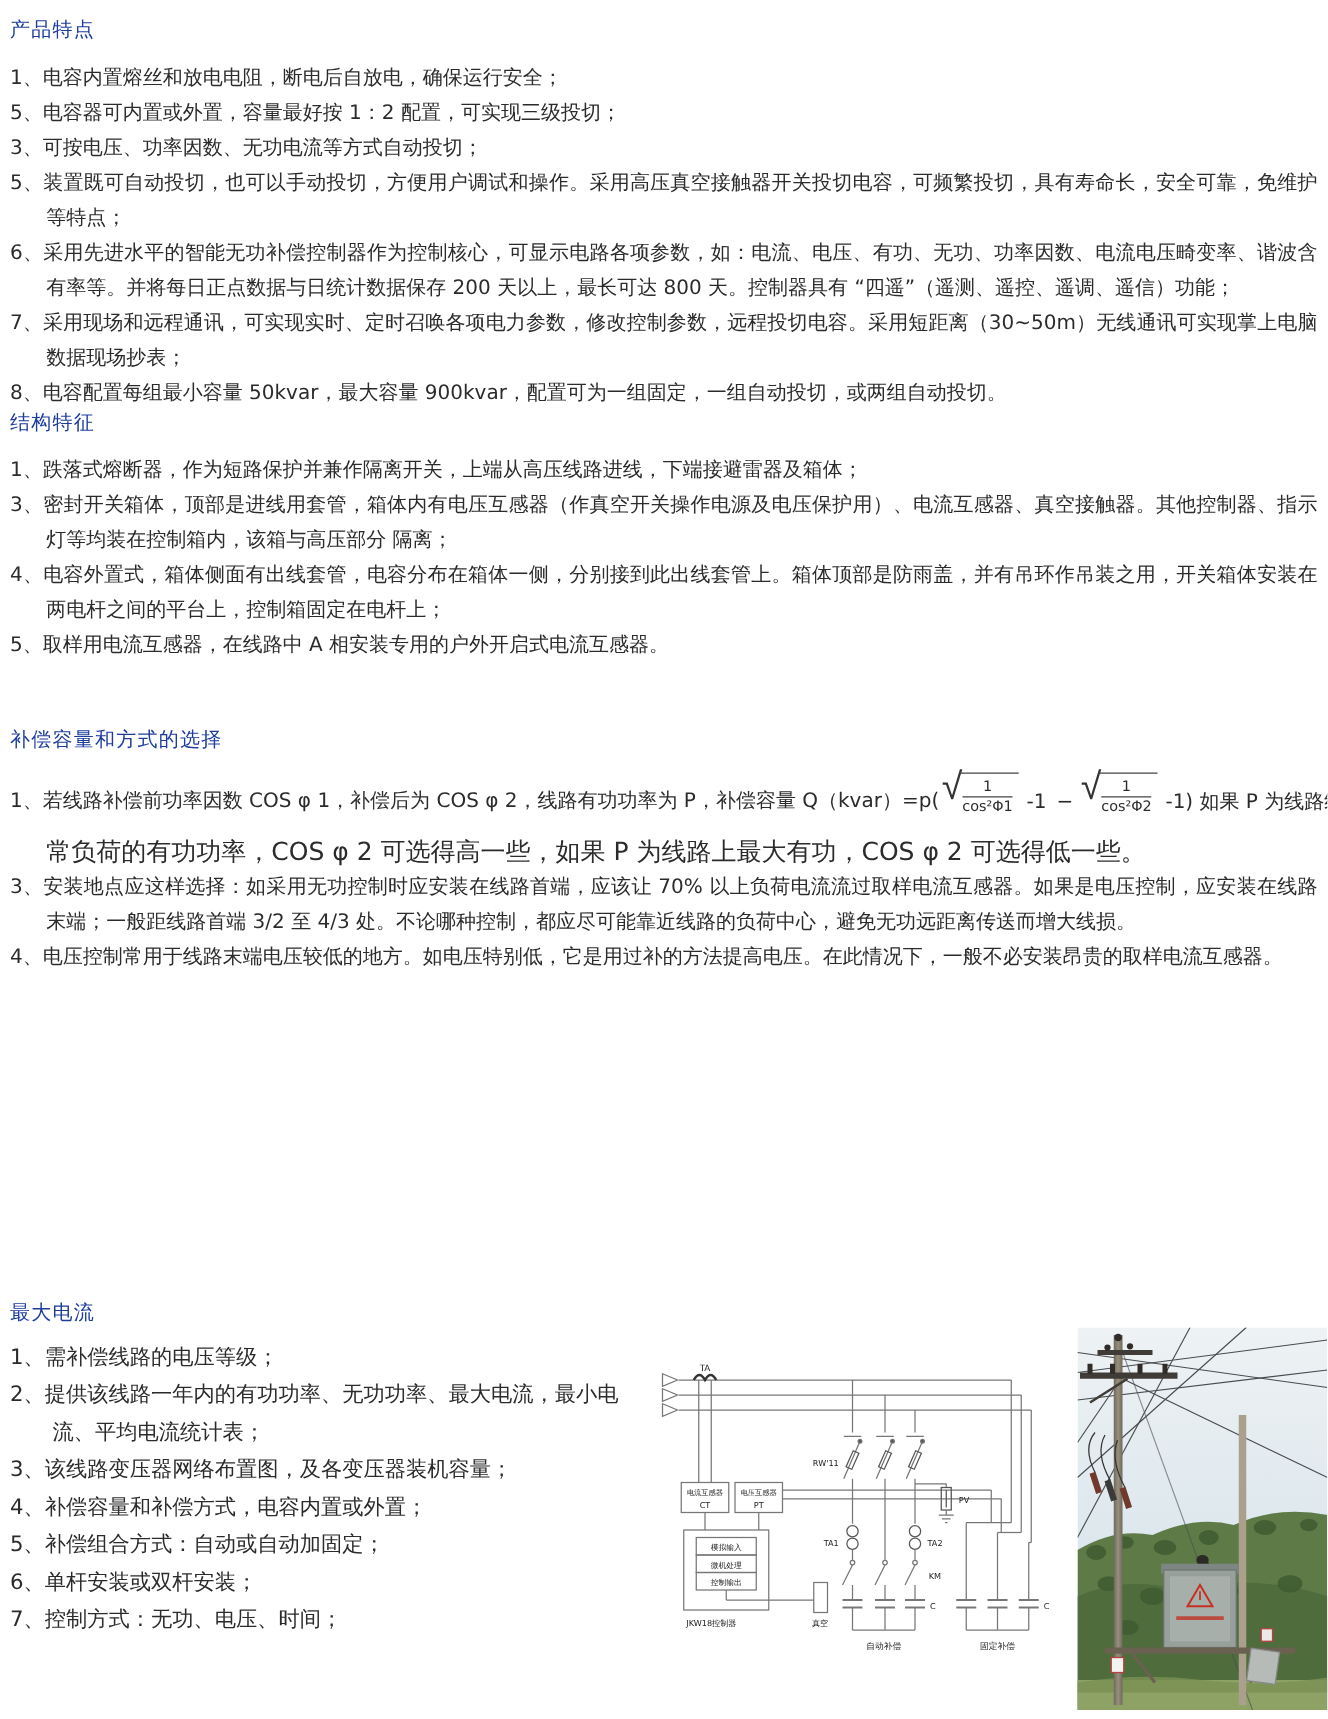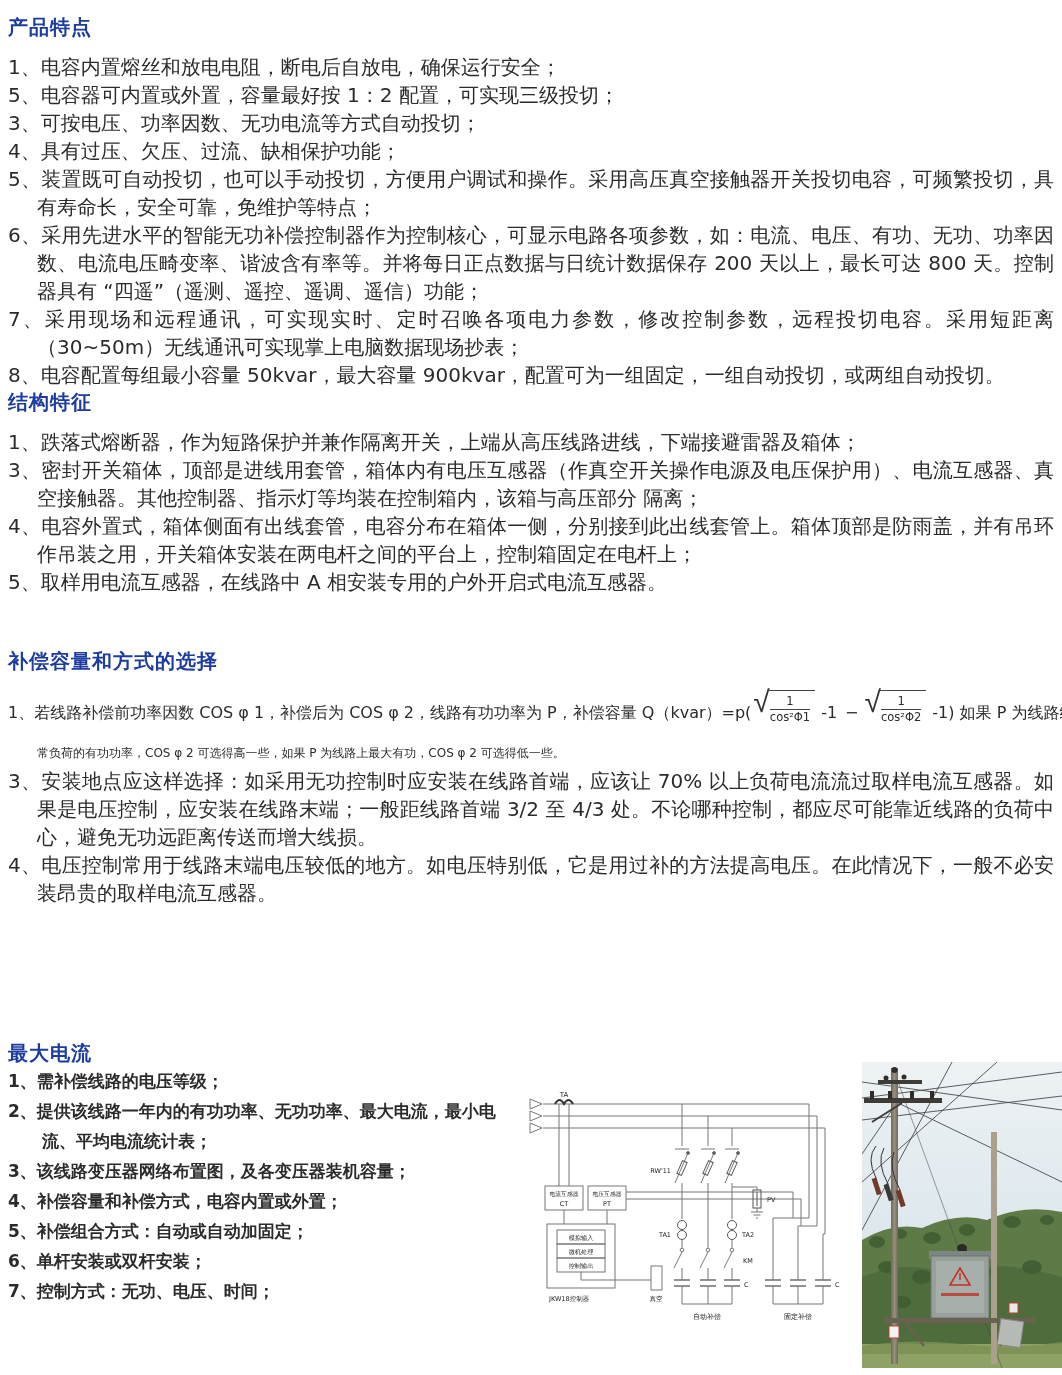--- a/index.html
+++ b/index.html
@@ -3,64 +3,63 @@
 <meta charset="utf-8">
 <style>
   html,body { margin:0; padding:0; background:#ffffff; }
   .page {
     position:relative; width:1062px; height:1375px; background:#fff;
     font-family:"DejaVu Sans","Liberation Sans",sans-serif;
     color:#2b2b2b; overflow:hidden;
   }
   .sec { padding:0 8px; }
   .heading {
-    font-size:20px; font-weight:700; color:#1c3c9e;
+    font-size:16px; font-weight:400; color:#1c3c9e;
     margin:0; line-height:1.3; letter-spacing:1px;
   }
   .h-top1 { margin-top:14px; }
   .h-top2 { }
   .h-top3 { margin-top:52px; }
   .list { margin-top:13px; }
   .item {
-    font-size:20px; line-height:28px; color:#2b2b2b;
+    font-size:16px; line-height:28px; color:#2b2b2b;
     padding-left:29px; text-indent:-29px; text-align:justify;
   }
   
   .f-line { font-size:16px; line-height:46px; white-space:nowrap; }
-  .f-cont { font-size:12px; line-height:28px; padding-left:29px; }
+  .f-cont { font-size:20px; line-height:28px; padding-left:29px; }
   .rad { display:inline-flex; align-items:flex-start; vertical-align:middle; margin:0 2px; }
   .rad .sign { font-size:30px; line-height:30px; font-weight:300; margin-right:-2px; color:#333; }
   .rad .bar { border-top:1.6px solid #444; margin-top:3px; padding:2px 5px 0 2px; }
   .frac { display:inline-block; text-align:center; font-size:11.5px; line-height:1.15; color:#2b2b2b; }
   .frac .num { display:block; border-bottom:1.2px solid #444; padding:0 9px 1px; }
   .frac .den { display:block; padding-top:1px; }
   .fm { margin:0 4px; }
   
   .bottom { position:absolute; left:8px; top:1040px; width:500px; }
-  .o-list { margin-top:0;font-weight:bold; }
+  .o-list { margin-top:10px; }
   .o-item {
     font-size:17px; line-height:30px; color:#2b2b2b;
     padding-left:34px; text-indent:-34px;
   }
   .diagram { position:absolute; left:505px; top:1056px; width:355px; height:312px; }
   .photo { position:absolute; left:862px; top:1062px; width:200px; height:306px; }
   svg text { font-family:"DejaVu Sans","Liberation Sans",sans-serif; }
 </style>
 </head>
 <body>
 
 <div class="page">
 
   <div class="sec">
     <h2 class="heading h-top1">产品特点</h2>
     <div class="list">
       <div class="item">1、电容内置熔丝和放电电阻，断电后自放电，确保运行安全；</div>
       <div class="item">5、电容器可内置或外置，容量最好按 1：2 配置，可实现三级投切；</div>
       <div class="item">3、可按电压、功率因数、无功电流等方式自动投切；</div>
-      <div class="item">4、具有过压、欠压、过流、缺相保护功能；</div>
       <div class="item">5、装置既可自动投切，也可以手动投切，方便用户调试和操作。采用高压真空接触器开关投切电容，可频繁投切，具有寿命长，安全可靠，免维护等特点；</div>
       <div class="item">6、采用先进水平的智能无功补偿控制器作为控制核心，可显示电路各项参数，如：电流、电压、有功、无功、功率因数、电流电压畸变率、谐波含有率等。并将每日正点数据与日统计数据保存 200 天以上，最长可达 800 天。控制器具有 “四遥”（遥测、遥控、遥调、遥信）功能；</div>
       <div class="item">7、采用现场和远程通讯，可实现实时、定时召唤各项电力参数，修改控制参数，远程投切电容。采用短距离（30~50m）无线通讯可实现掌上电脑数据现场抄表；</div>
       <div class="item">8、电容配置每组最小容量 50kvar，最大容量 900kvar，配置可为一组固定，一组自动投切，或两组自动投切。</div>
     </div>
   </div>
 
   <div class="sec">
     <h2 class="heading h-top2">结构特征</h2>
     <div class="list">

